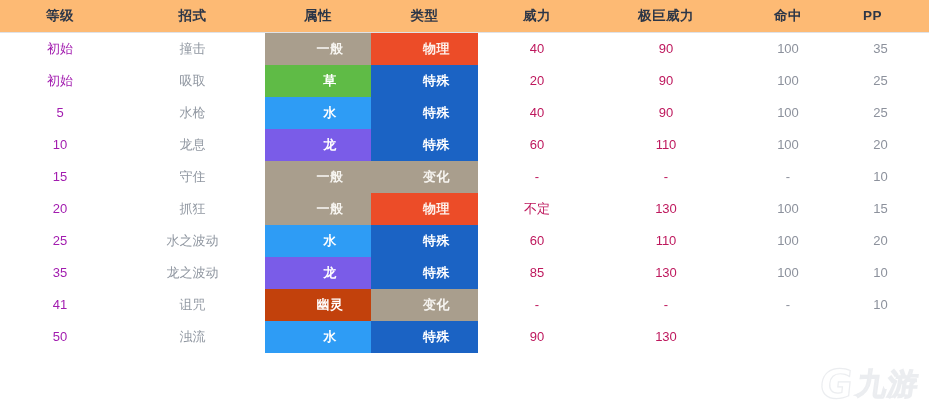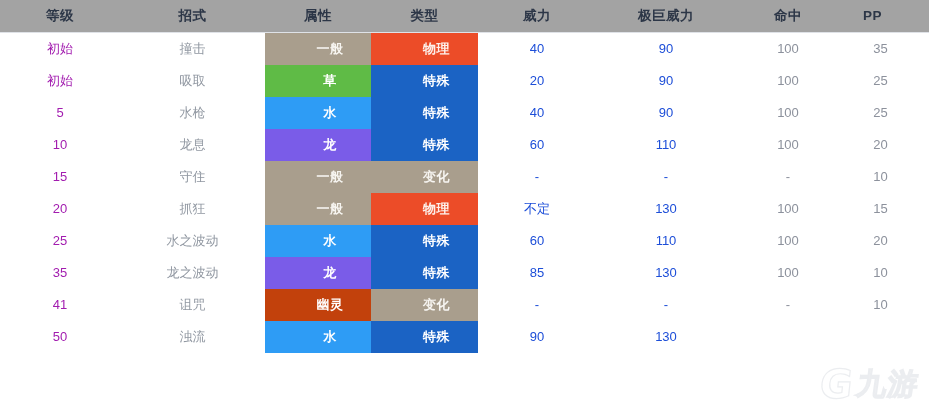--- a/index.html
+++ b/index.html
@@ -35,21 +35,21 @@
   col.c-type   { width: 106px; }
   col.c-cat    { width: 107px; }
   col.c-power  { width: 118px; }
   col.c-dmax   { width: 140px; }
   col.c-acc    { width: 110px; }
   col.c-pp     { width: 83px; }
 
   
   thead tr {
     height: 32px;
-    background: #a3a3a3;
+    background: #fdba74;
   }
   thead th {
     font-size: 13.5px;
     font-weight: bold;
     color: #2c3647;
     text-align: center;
     padding: 0;
     letter-spacing: .5px;
     border-bottom: 1px solid #dfe2e7;
   }
@@ -61,21 +61,21 @@
   tbody td {
     font-size: 13px;
     color: #8c919c;
     text-align: center;
     padding: 0;
     vertical-align: middle;
     white-space: nowrap;
   }
   tbody td.cell-level { color: #a21caf; }
   tbody td.cell-move  { color: #9097a1; }
-  tbody td.cell-num   { color: #1d4ed8; }
+  tbody td.cell-num   { color: #be185d; }
   tbody td.cell-pp    { padding-right: 14px; }
   tbody td.cell-acc   { padding-right: 6px; }
 
   
   td.badge {
     padding: 0;
     height: 32px;
   }
   .badge-inner {
     display: flex;

